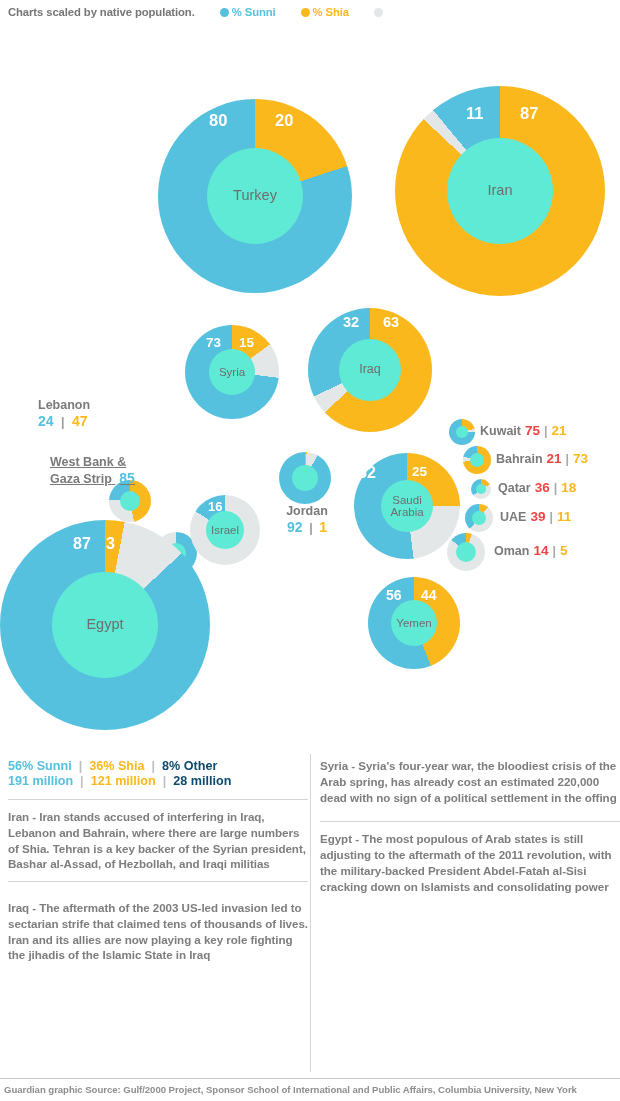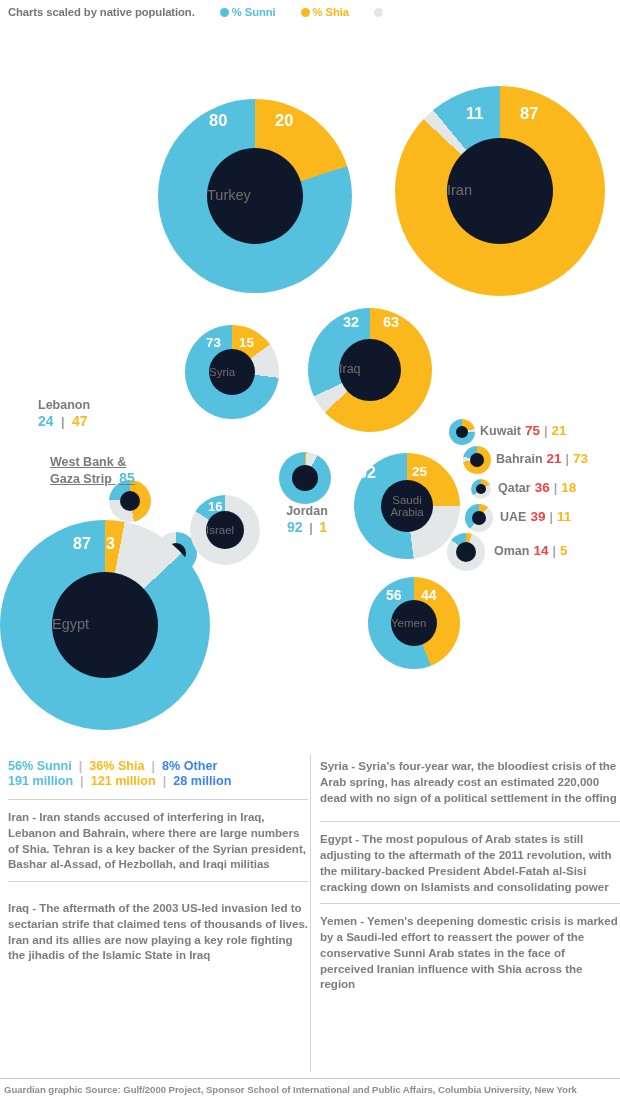--- a/index.html
+++ b/index.html
@@ -16,22 +16,22 @@
   .hdr-line { display: flex; align-items: center; flex-wrap: nowrap;
               font-size: 11.3px; font-weight: bold; color: #767676; letter-spacing: -0.1px; }
   .hdr-line.l2 { margin-top: 4px; font-size: 11.2px; }
   .legend-group { display: inline-flex; align-items: center; margin-left: 9px; padding-left: 16px; }
   .legend-dot { width: 9px; height: 9px; border-radius: 50%; display: inline-block; margin-right: 3px; }
   .legend-txt { font-size: 11.3px; font-weight: bold; }
 
   
   .charts { position: absolute; left: 0; top: 78px; width: 620px; height: 672px; }
   .donut { position: absolute; border-radius: 50%; }
-  .hole { position: absolute; border-radius: 50%; background: #0f172a;
-          display: flex; align-items: center; 
+  .hole { position: absolute; border-radius: 50%; background: #5eead4;
+          display: flex; align-items: center; justify-content: center;
           text-align: center; color: #6e6e6e; line-height: 1.06; }
   .dlabel { position: absolute; color: #ffffff; font-weight: bold; white-space: nowrap; }
 
   
   .olabel { position: absolute; color: #7a7a7a; font-weight: bold; line-height: 1.12; }
   .olabel .v1 { color: #55c1de; }
   .olabel .v2 { color: #fbb81c; }
   .olabel .sep { color: #9a9a9a; font-weight: bold; }
 
   
@@ -48,21 +48,21 @@
   .col.left { left: 8px; }
   .col.right { left: 320px; }
   .vrule { position: absolute; left: 310px; top: 2px; width: 1px; height: 318px; background: #d3d3d3; }
   .panel { position: relative; padding-top: 6px; }
   .panel + .panel { border-top: 1px solid #d3d3d3; margin-top: 7px; padding-top: 8px; }
   .panel p { font-size: 11.6px; font-weight: bold; color: #7d7d7d; line-height: 1.36; letter-spacing: -0.05px; }
   .totals-title { font-size: 12px; font-weight: bold; color: #8e8e8e; margin-bottom: 2px; }
   .totals-row { display: flex; align-items: baseline; font-size: 12.6px; font-weight: bold; margin-top: 1px; }
   .t-sunni { color: #55c1de; }
   .t-shia  { color: #fbb81c; }
-  .t-other { color: #3b82f6; text-align: center; }
+  .t-other { color: #0c4a6e; text-align: center; }
   .t-pipe  { color: #bfbfbf; margin: 0 7px; }
 
   
   .footer { position: absolute; left: 0; top: 1078px; width: 620px; }
   .footer-rule { position: absolute; left: 0; top: 0; width: 620px; height: 1px; background: #c9c9c9; }
   .footer-txt { position: absolute; left: 4px; top: 6px; font-size: 9.6px; font-weight: bold;
                 color: #8e8e8e; white-space: nowrap; letter-spacing: -0.05px; }
 </style>
 </head>
 <body>
@@ -272,23 +272,20 @@
       </div>
     </div>
 
     <div class="col right">
       <div class="panel">
         <p>Syria - Syria's four-year war, the bloodiest crisis of the Arab spring, has already cost an estimated 220,000 dead with no sign of a political settlement in the offing</p>
       </div>
       <div class="panel" style="margin-top:16px; padding-top:9px;">
         <p>Egypt - The most populous of Arab states is still adjusting to the aftermath of the 2011 revolution, with the military-backed President Abdel-Fatah al-Sisi cracking down on Islamists and consolidating power</p>
       </div>
-      <div class="panel" style="margin-top:9px; padding-top:9px;">
-        <p>Yemen - Yemen's deepening domestic crisis is marked by a Saudi-led effort to reassert the power of the conservative Sunni Arab states in the face of perceived Iranian influence with Shia across the region</p>
-      </div>
     </div>
   </div>
 
   <div class="footer">
     <div class="footer-rule"></div>
     <div class="footer-txt">Guardian graphic Source: Gulf/2000 Project, Sponsor School of International and Public Affairs, Columbia University, New York</div>
   </div>
 
 </div>
 

